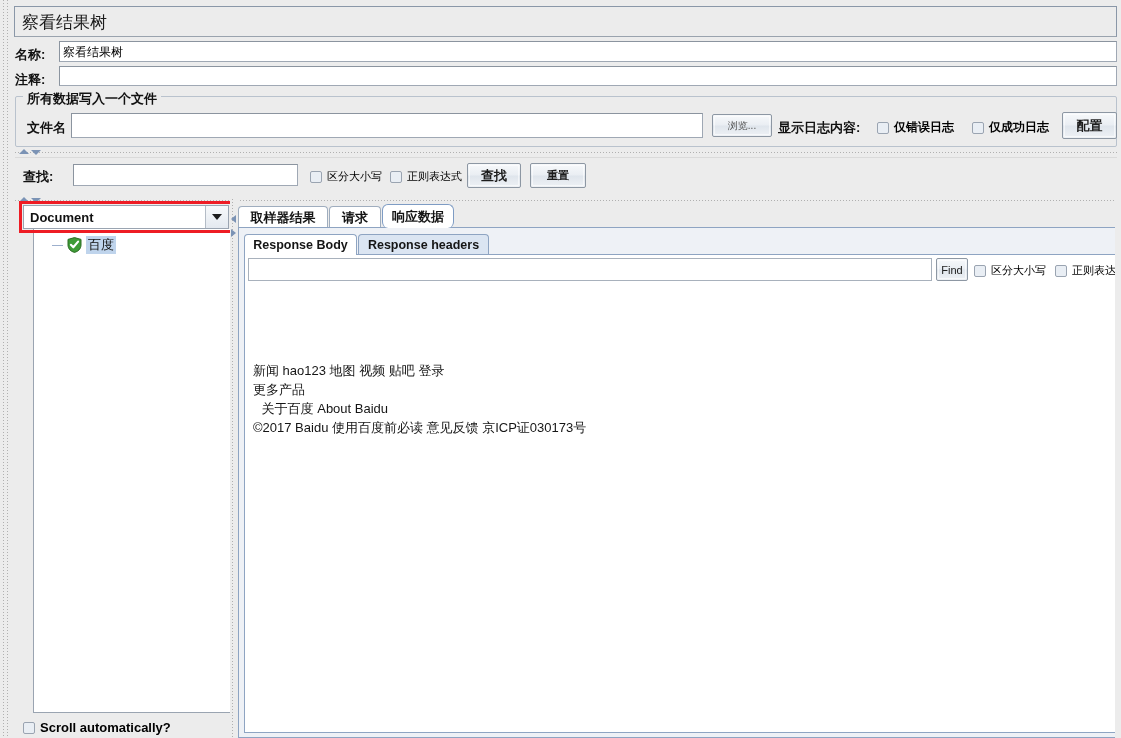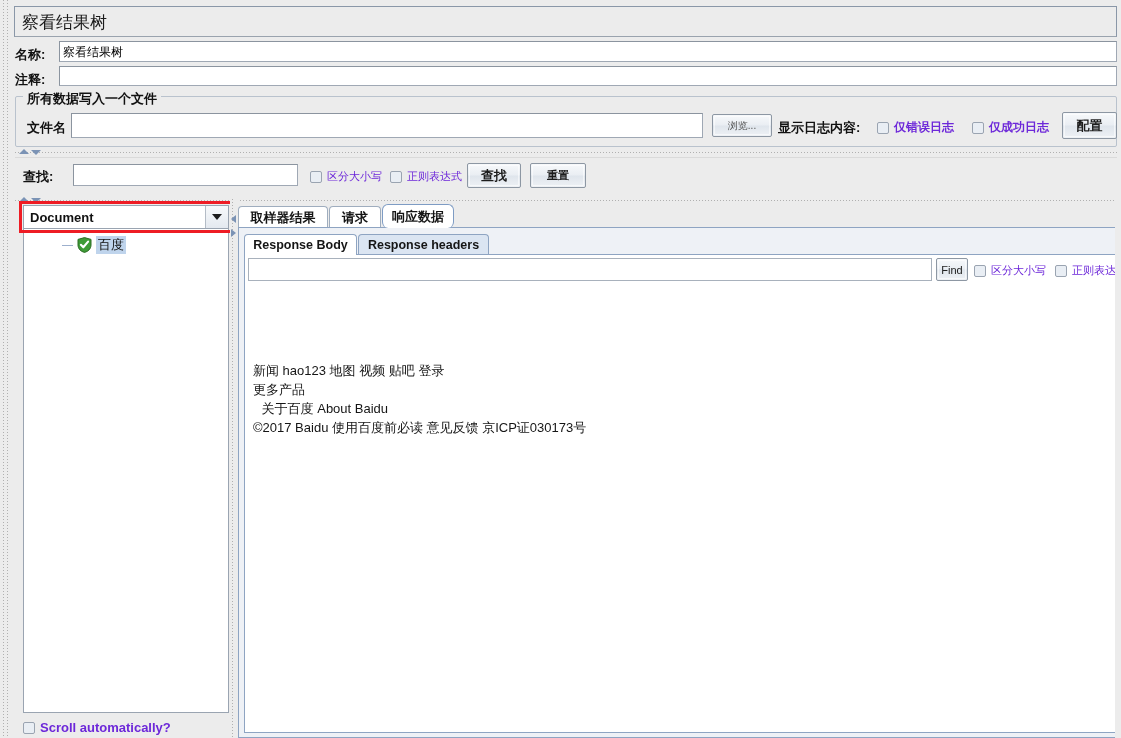--- a/index.html
+++ b/index.html
@@ -162,21 +162,21 @@
     white-space: nowrap;
   }
   .cb-box {
     width: 12px; height: 12px;
     background: #e9eef4;
     border: 1px solid #9aa4b1;
     border-radius: 2px;
     box-sizing: border-box;
     flex: 0 0 auto;
   }
-  .cb-text { font-size: 12px; color: #6d28d9; }
+  .cb-text { font-size: 12px; color: #000000; }
   .cb-text.bold { font-weight: bold; }
   .cb-text.small { font-size: 11px; }
 
   #errors-only-checkbox { left: 868px; top: 119px; }
   #successes-only-checkbox { left: 963px; top: 119px; }
 
   
   .divider {
     position: absolute;
     left: 6px;
@@ -253,28 +253,27 @@
     position: absolute;
     left: 10px; top: 201px;
     width: 214px; height: 32px;
     border: 3px solid #ee1c24;
     box-sizing: border-box;
     pointer-events: none;
   }
 
   .tree-area {
     position: absolute;
-    left: 0; top: 24px;
+    left: 10px; top: 24px;
     width: 206px; height: 484px;
     background: #ffffff;
     border: 1px solid #9aa4b1;
     border-top: none;
     box-sizing: border-box;
     overflow: hidden;
-    padding-left: 20px;
   }
   .tree-row {
     position: relative;
     margin: 7px 0 0 18px;
     display: flex;
     align-items: center;
     gap: 4px;
     height: 18px;
   }
   .tree-handle {

